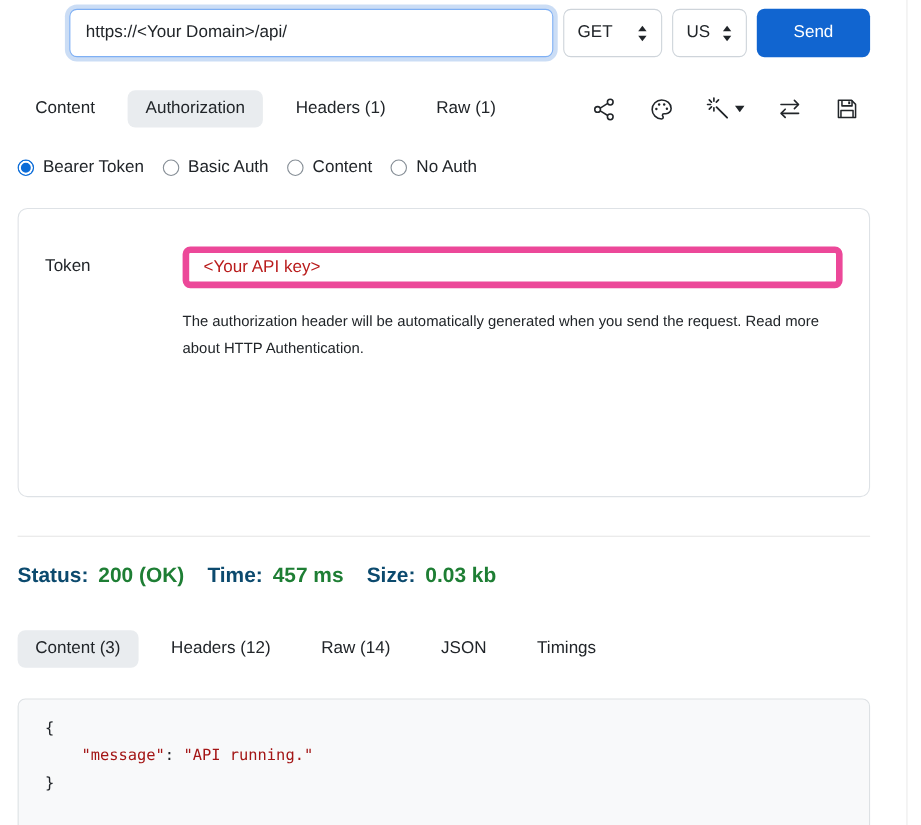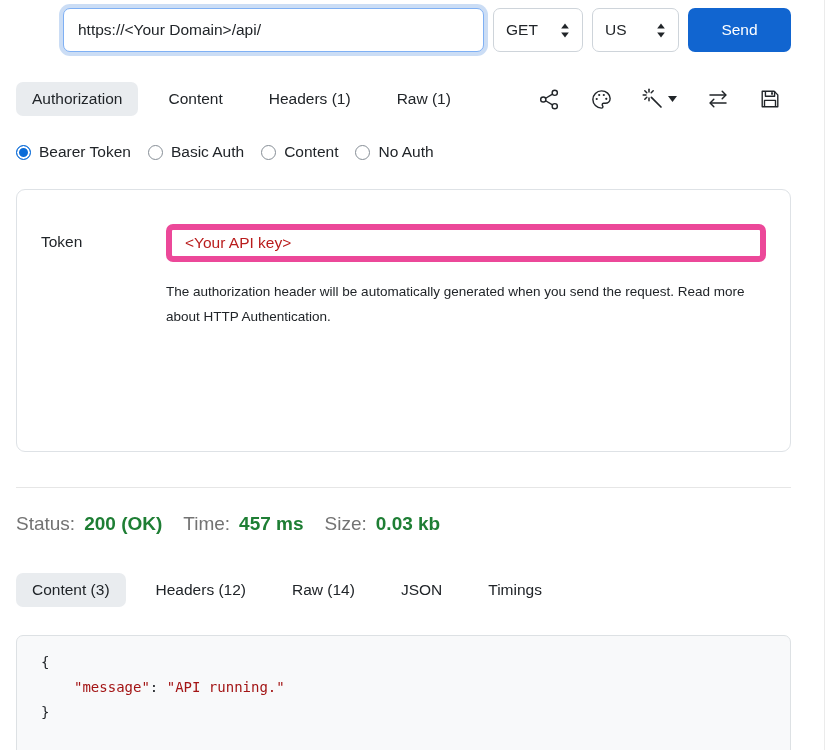--- a/index.html
+++ b/index.html
@@ -23,21 +23,21 @@
     box-shadow: 0 0 0 4px rgba(17,101,208,0.22);
     outline: none; padding: 0 14px;
     font-family: "Liberation Sans", sans-serif; font-size: 15.5px; color: #212529;
   }
   .select-box {
     height: 44px; background: #fff; border: 1px solid #ced4da; border-radius: 7px;
     display: flex; align-items: center; justify-content: space-between;
     padding: 0 12px; font-size: 15.5px; cursor: pointer; flex: none;
   }
   .select-box.method { width: 90px; }
-  .select-box.region { width: 87px; }
+  .select-box.region { width: 68px; }
   .send-btn {
     width: 103px; height: 44px; flex: none;
     background: #1165d0; color: #fff; border: none; border-radius: 7px;
     font-family: "Liberation Sans", sans-serif; font-size: 15.5px; cursor: pointer;
   }
 
   
   .tabs-row { margin-top: 30px; display: flex; align-items: center; }
   .tabs { display: flex; gap: 14px; }
   .tab { padding: 8px 16px; border-radius: 7px; font-size: 15.5px; cursor: pointer; white-space: nowrap; }
@@ -60,21 +60,21 @@
     width: 100%; height: 38px; border: 6px solid #ec4899; border-radius: 7px;
     padding: 0 13px; outline: none;
     font-family: "Liberation Sans", sans-serif; font-size: 15.5px; color: #b91c1c;
   }
   .help-text { margin-top: 17px; font-size: 13.5px; line-height: 25px; color: #212529; max-width: 600px; }
 
   .divider { margin-top: 35px; border: none; border-top: 1px solid #e6e6e6; }
 
   
   .status-line { margin-top: 25px; font-size: 19px; display: flex; align-items: baseline; }
-  .s-label { color: #737373; }
+  .s-label { color: #0c4a6e; font-weight: bold; }
   .s-value { color: #1e7e34; font-weight: 700; margin-left: 9px; }
   .s-label.gap { margin-left: 21px; }
 
   .resp-tabs { margin-top: 38px; }
 
   
   .code-block {
     margin-top: 28px; height: 140px;
     border: 1px solid #dde1e4; border-radius: 7px; background: #f8f9fa;
     padding: 14px 0 0 24px;
@@ -105,22 +105,22 @@
         <svg width="10" height="15" viewBox="0 0 10 15">
             <path d="M5 0.5 8.8 5.4H1.2Z" fill="#212529"></path>
             <path d="M5 14.5 1.2 9.6h7.6Z" fill="#212529"></path>
           </svg>
       </div>
       <button class="send-btn">Send</button>
     </div>
 
     <div class="tabs-row">
       <div class="tabs">
+        <div class="tab">Content</div>
         <div class="tab active">Authorization</div>
-        <div class="tab">Content</div>
         <div class="tab">Headers (1)</div>
         <div class="tab">Raw (1)</div>
       </div>
       <div class="icon-bar">
         <span class="tool">
           <svg width="23" height="23" viewBox="0 0 24 24" fill="none" stroke="#212529" stroke-width="1.5">
             <circle cx="5.5" cy="12" r="2.7"></circle>
               <circle cx="17.5" cy="5" r="2.7"></circle>
               <circle cx="17.5" cy="19" r="2.7"></circle>
             <line x1="8" y1="10.7" x2="15.1" y2="6.3"></line>

